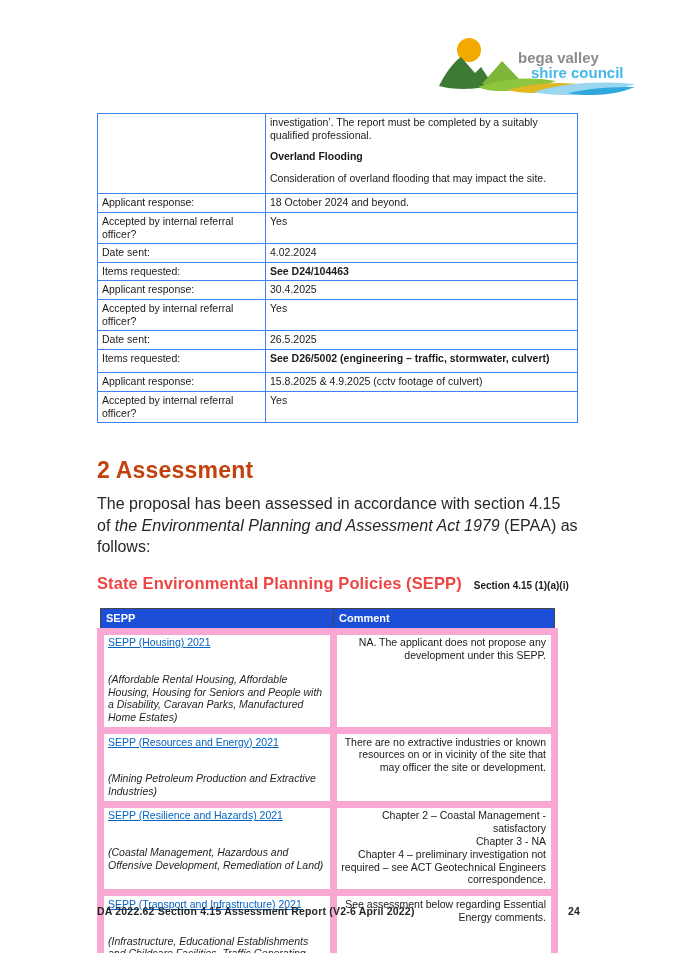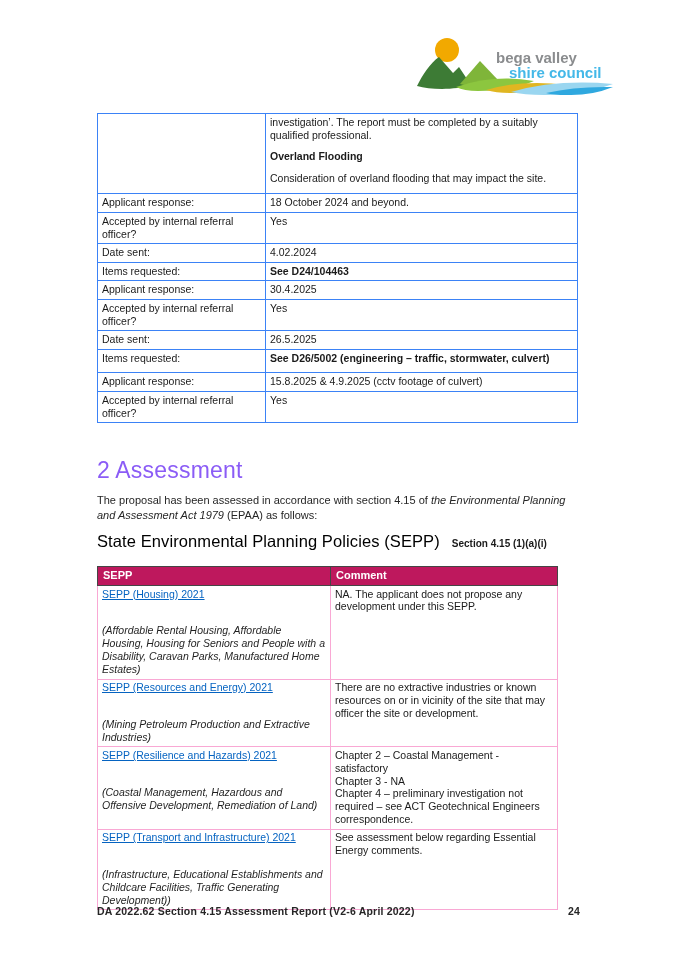--- a/index.html
+++ b/index.html
@@ -9,75 +9,75 @@
     width:675px; height:953px;
     background:#ffffff;
     font-family:"Liberation Sans", sans-serif;
     color:#1a1a1a;
     overflow:hidden;
     margin:0 auto;
   }
   .content { position:absolute; left:97px; top:113px; width:481px; }
 
   
-  .logo { position:absolute; left:416px; top:34px; width:198px; height:62px; }
+  .logo { position:absolute; left:438px; top:34px; width:198px; height:62px; }
   .logo svg { width:100%; height:100%; }
 
   
   table { border-collapse:collapse; }
   .ref-table { width:481px; table-layout:fixed; font-size:10.5px; line-height:1.2; }
   .ref-table td {
     border:1px solid #3b82f6;
     vertical-align:top;
     padding:2px 5px 3px 4px;
   }
   .ref-table .col-label { width:168px; }
   .ref-table .cont-cell p { margin:0 0 9px 0; }
   .ref-table .cont-cell p:last-child { margin-bottom:3px; }
   .ref-table .cont-cell { padding-bottom:6px; }
   .bold { font-weight:bold; }
   .pad-row td { padding-bottom:8px; }
 
   
   .h1 {
     margin-top:35px;
-    color:#8b5cf6;
+    color:#c2410c;
     font-size:23px;
-    font-weight:normal;
+    font-weight:bold;
     letter-spacing:0.2px;
     line-height:1.1;
   }
-  .intro { margin-top:10px; font-size:11px; line-height:1.33; color:#262626; width:481px; }
+  .intro { margin-top:10px; font-size:16px; line-height:1.33; color:#262626; width:481px; }
   .intro .it { font-style:italic; }
   .h2row { margin-top:9px; display:flex; align-items:baseline; gap:12px; }
-  .h2 { color:#000000; font-size:16.5px; font-weight:normal; letter-spacing:0.1px; }
+  .h2 { color:#ef4444; font-size:16.5px; font-weight:bold; letter-spacing:0.1px;margin-top:8px; }
   .h2ref { font-size:10px; font-weight:bold; color:#1a1a1a;text-align:right; }
   .following { margin-top:3px; font-size:11px; color:#262626; }
   a.doclink { color:#0563C1; text-decoration:underline; cursor:pointer; }
 
   
   .sepp-table { margin-top:15px; width:461px; table-layout:fixed; font-size:10.5px; line-height:1.22; }
   .sepp-table th {
-    background:#be185d;
+    background:#1d4ed8;
     color:#ffffff;
     font-weight:bold;
     text-align:left;
     font-size:11px;
     padding:2.5px 5px;
     border:1px solid #454545;
     margin-top:40px;
   }
   .sepp-table td {
-    border:1px solid #f9a8d4;
+    border:7px solid #f9a8d4;
     vertical-align:top;
     padding:1.5px 5px 3px 4px;
   }
   .sepp-table .col-sepp { width:233px; }
   .sepp-table .desc { font-style:italic; color:#1f1f1f;margin-top:24px; }
-  .sepp-table .comment { white-space:pre-line; }
+  .sepp-table .comment { white-space:pre-line;text-align:right; }
 
   
   .footer {
     position:absolute; left:97px; top:905px; width:483px;
     display:flex; justify-content:space-between; align-items:baseline;
     font-size:10.5px; font-weight:bold; color:#262626;
     letter-spacing:0.2px;
   }
 </style>
 </head>

